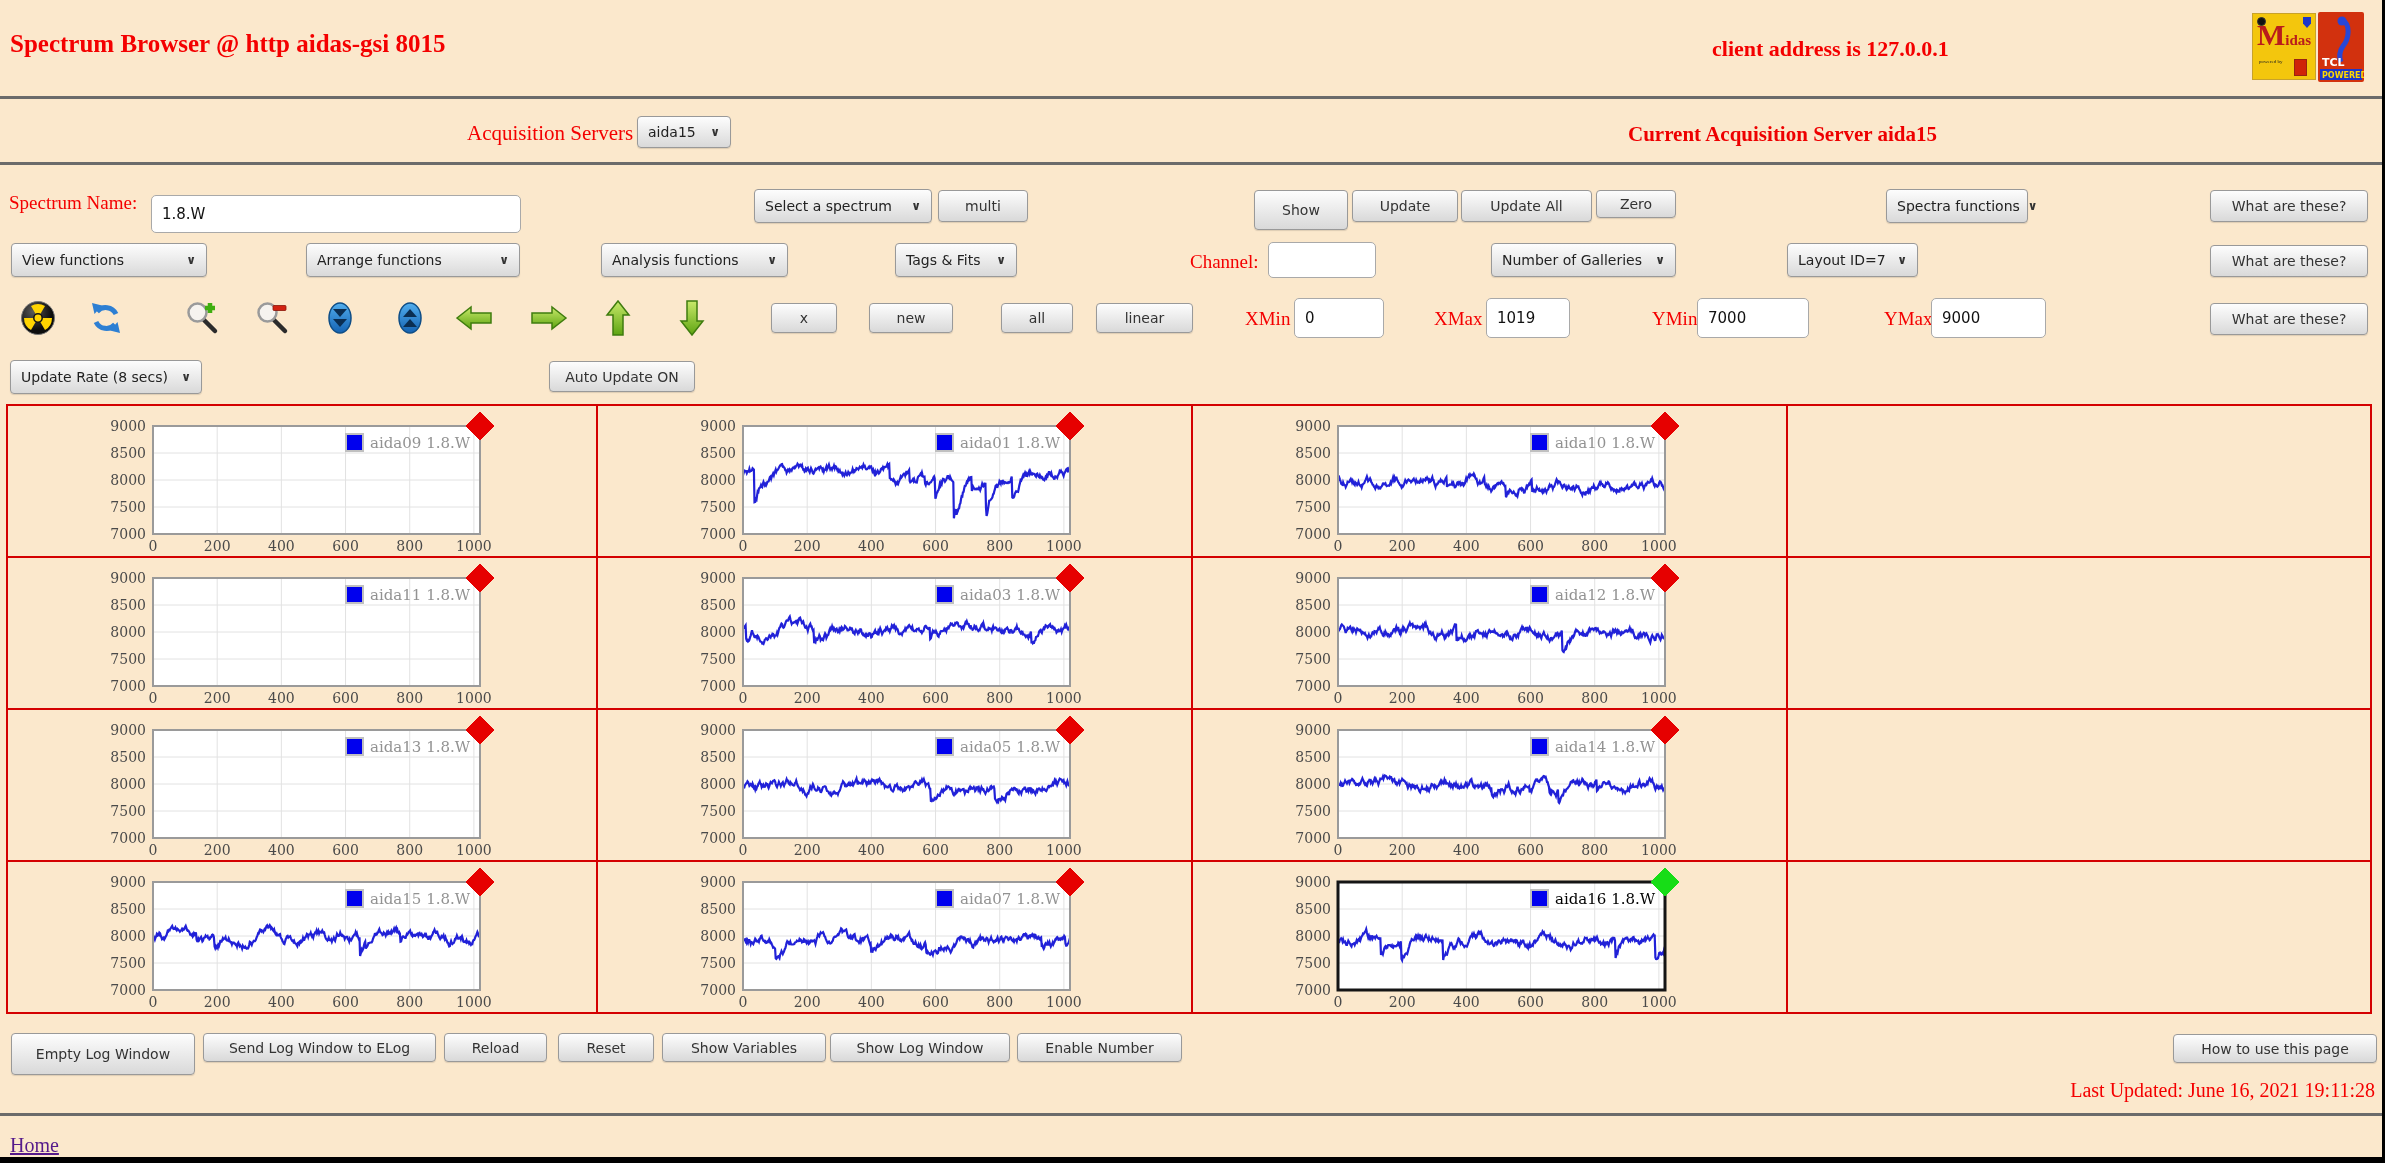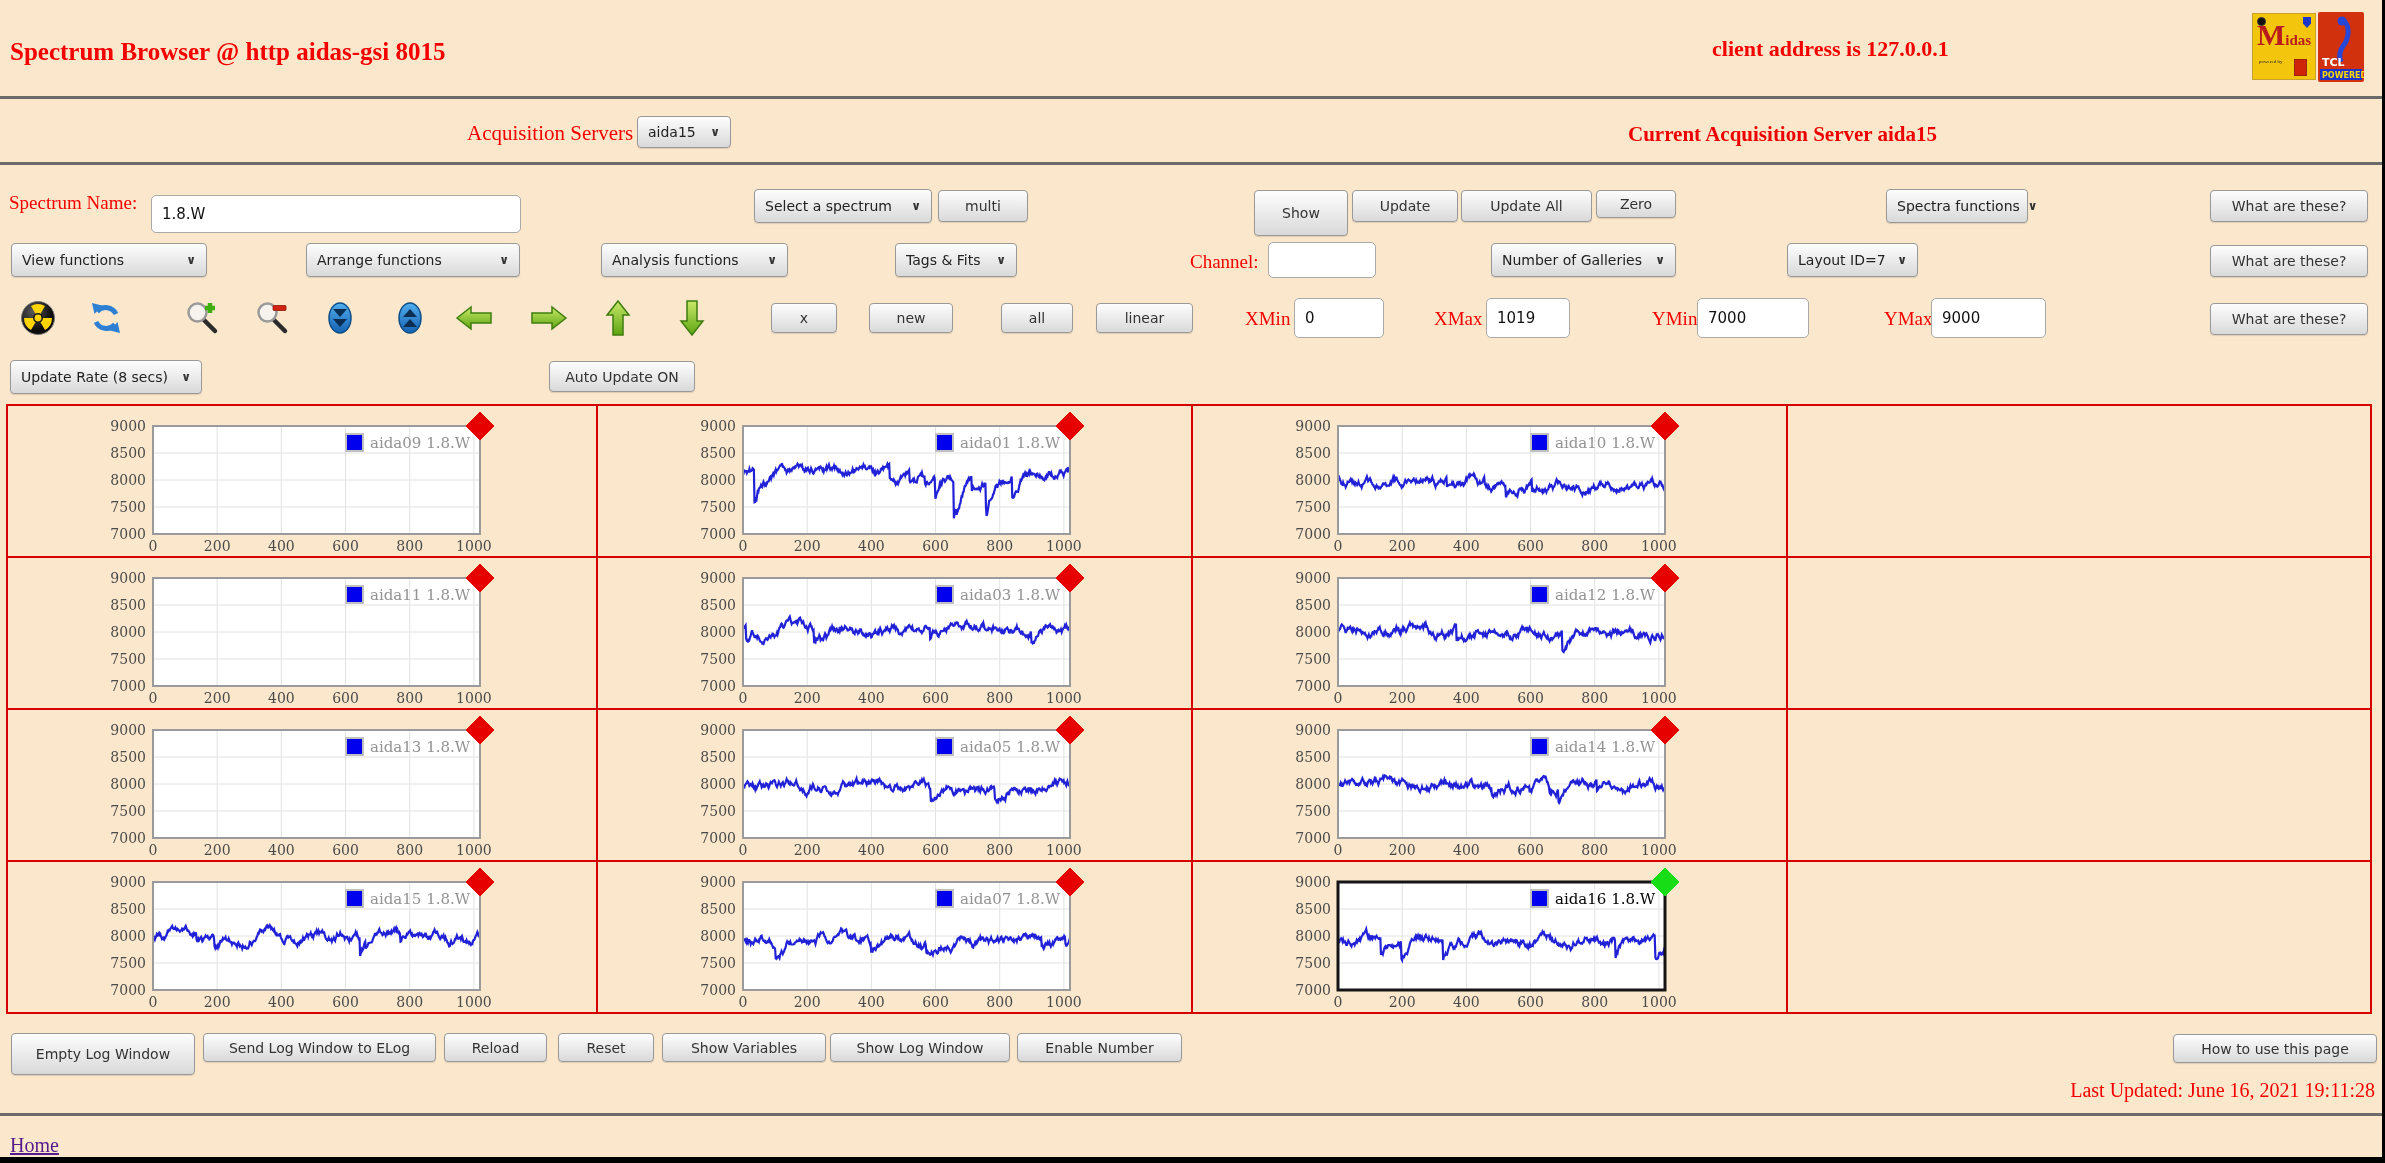--- a/index.html
+++ b/index.html
@@ -41,21 +41,21 @@
       <stop offset="0" stop-color="#52aeee"></stop>
         <stop offset="1" stop-color="#1462b2"></stop>
     </linearGradient>
     <radialGradient id="gRad" cx="0.35" cy="0.3" r="0.8">
       <stop offset="0" stop-color="#5a5a5a"></stop>
         <stop offset="0.7" stop-color="#0d0d0d"></stop>
     </radialGradient>
   </defs>
 </svg>
 
-<div class="abs rbold" style="left:10px;top:38px;font-size:25px;color:#f40000">Spectrum Browser @ http aidas-gsi 8015</div>
+<div class="abs rbold" style="left:10px;top:30px;font-size:25px;color:#f40000">Spectrum Browser @ http aidas-gsi 8015</div>
 <div class="abs rbold" style="left:1712px;top:36px;font-size:22px;color:#f40000">client address is 127.0.0.1</div>
 
 <div class="abs midas" style="left:2252px;top:13px">
   <div class="m-e1"></div>
   <div class="m-e2"></div>
   <div class="m-text"><span class="m-M">M</span><span class="m-rest">idas</span></div>
   <div class="m-pow">powered by</div>
   <div class="m-mini"></div>
 </div>
 
@@ -80,21 +80,21 @@
 <div class="abs rbold" style="left:1628px;top:122px;font-size:21px">Current Acquisition Server aida15</div>
 <div class="hr" style="top:162px"></div>
 
 <div class="abs rlabel" style="left:9px;top:192px">Spectrum Name:</div>
 <input class="inp abs" style="left: 151px; top: 195px; width: 370px; height: 38px;" value="1.8.W">
 <div class="sel abs" style="left:754px;top:189px;width:178px">
   <span>Select a spectrum</span>
   <span class="chev">∨</span>
 </div>
 <button class="btn abs" style="left:938px;top:190px;width:90px;height:32px">multi</button>
-<button class="btn abs" style="left:1254px;top:190px;width:94px;height:46px">Show</button>
+<button class="btn abs" style="left:1254px;top:190px;width:94px;height:40px">Show</button>
 <button class="btn abs" style="left:1352px;top:190px;width:106px;height:32px">Update</button>
 <button class="btn abs" style="left:1461px;top:190px;width:131px;height:32px">Update All</button>
 <button class="btn abs" style="left:1596px;top:190px;width:80px;height:28px">Zero</button>
 <div class="sel abs" style="left:1886px;top:189px;width:142px">
   <span>Spectra functions</span>
   <span class="chev">∨</span>
 </div>
 <button class="btn abs" style="left:2210px;top:190px;width:158px;height:32px">What are these?</button>
 
 <div class="sel abs" style="left:11px;top:243px;width:196px">

